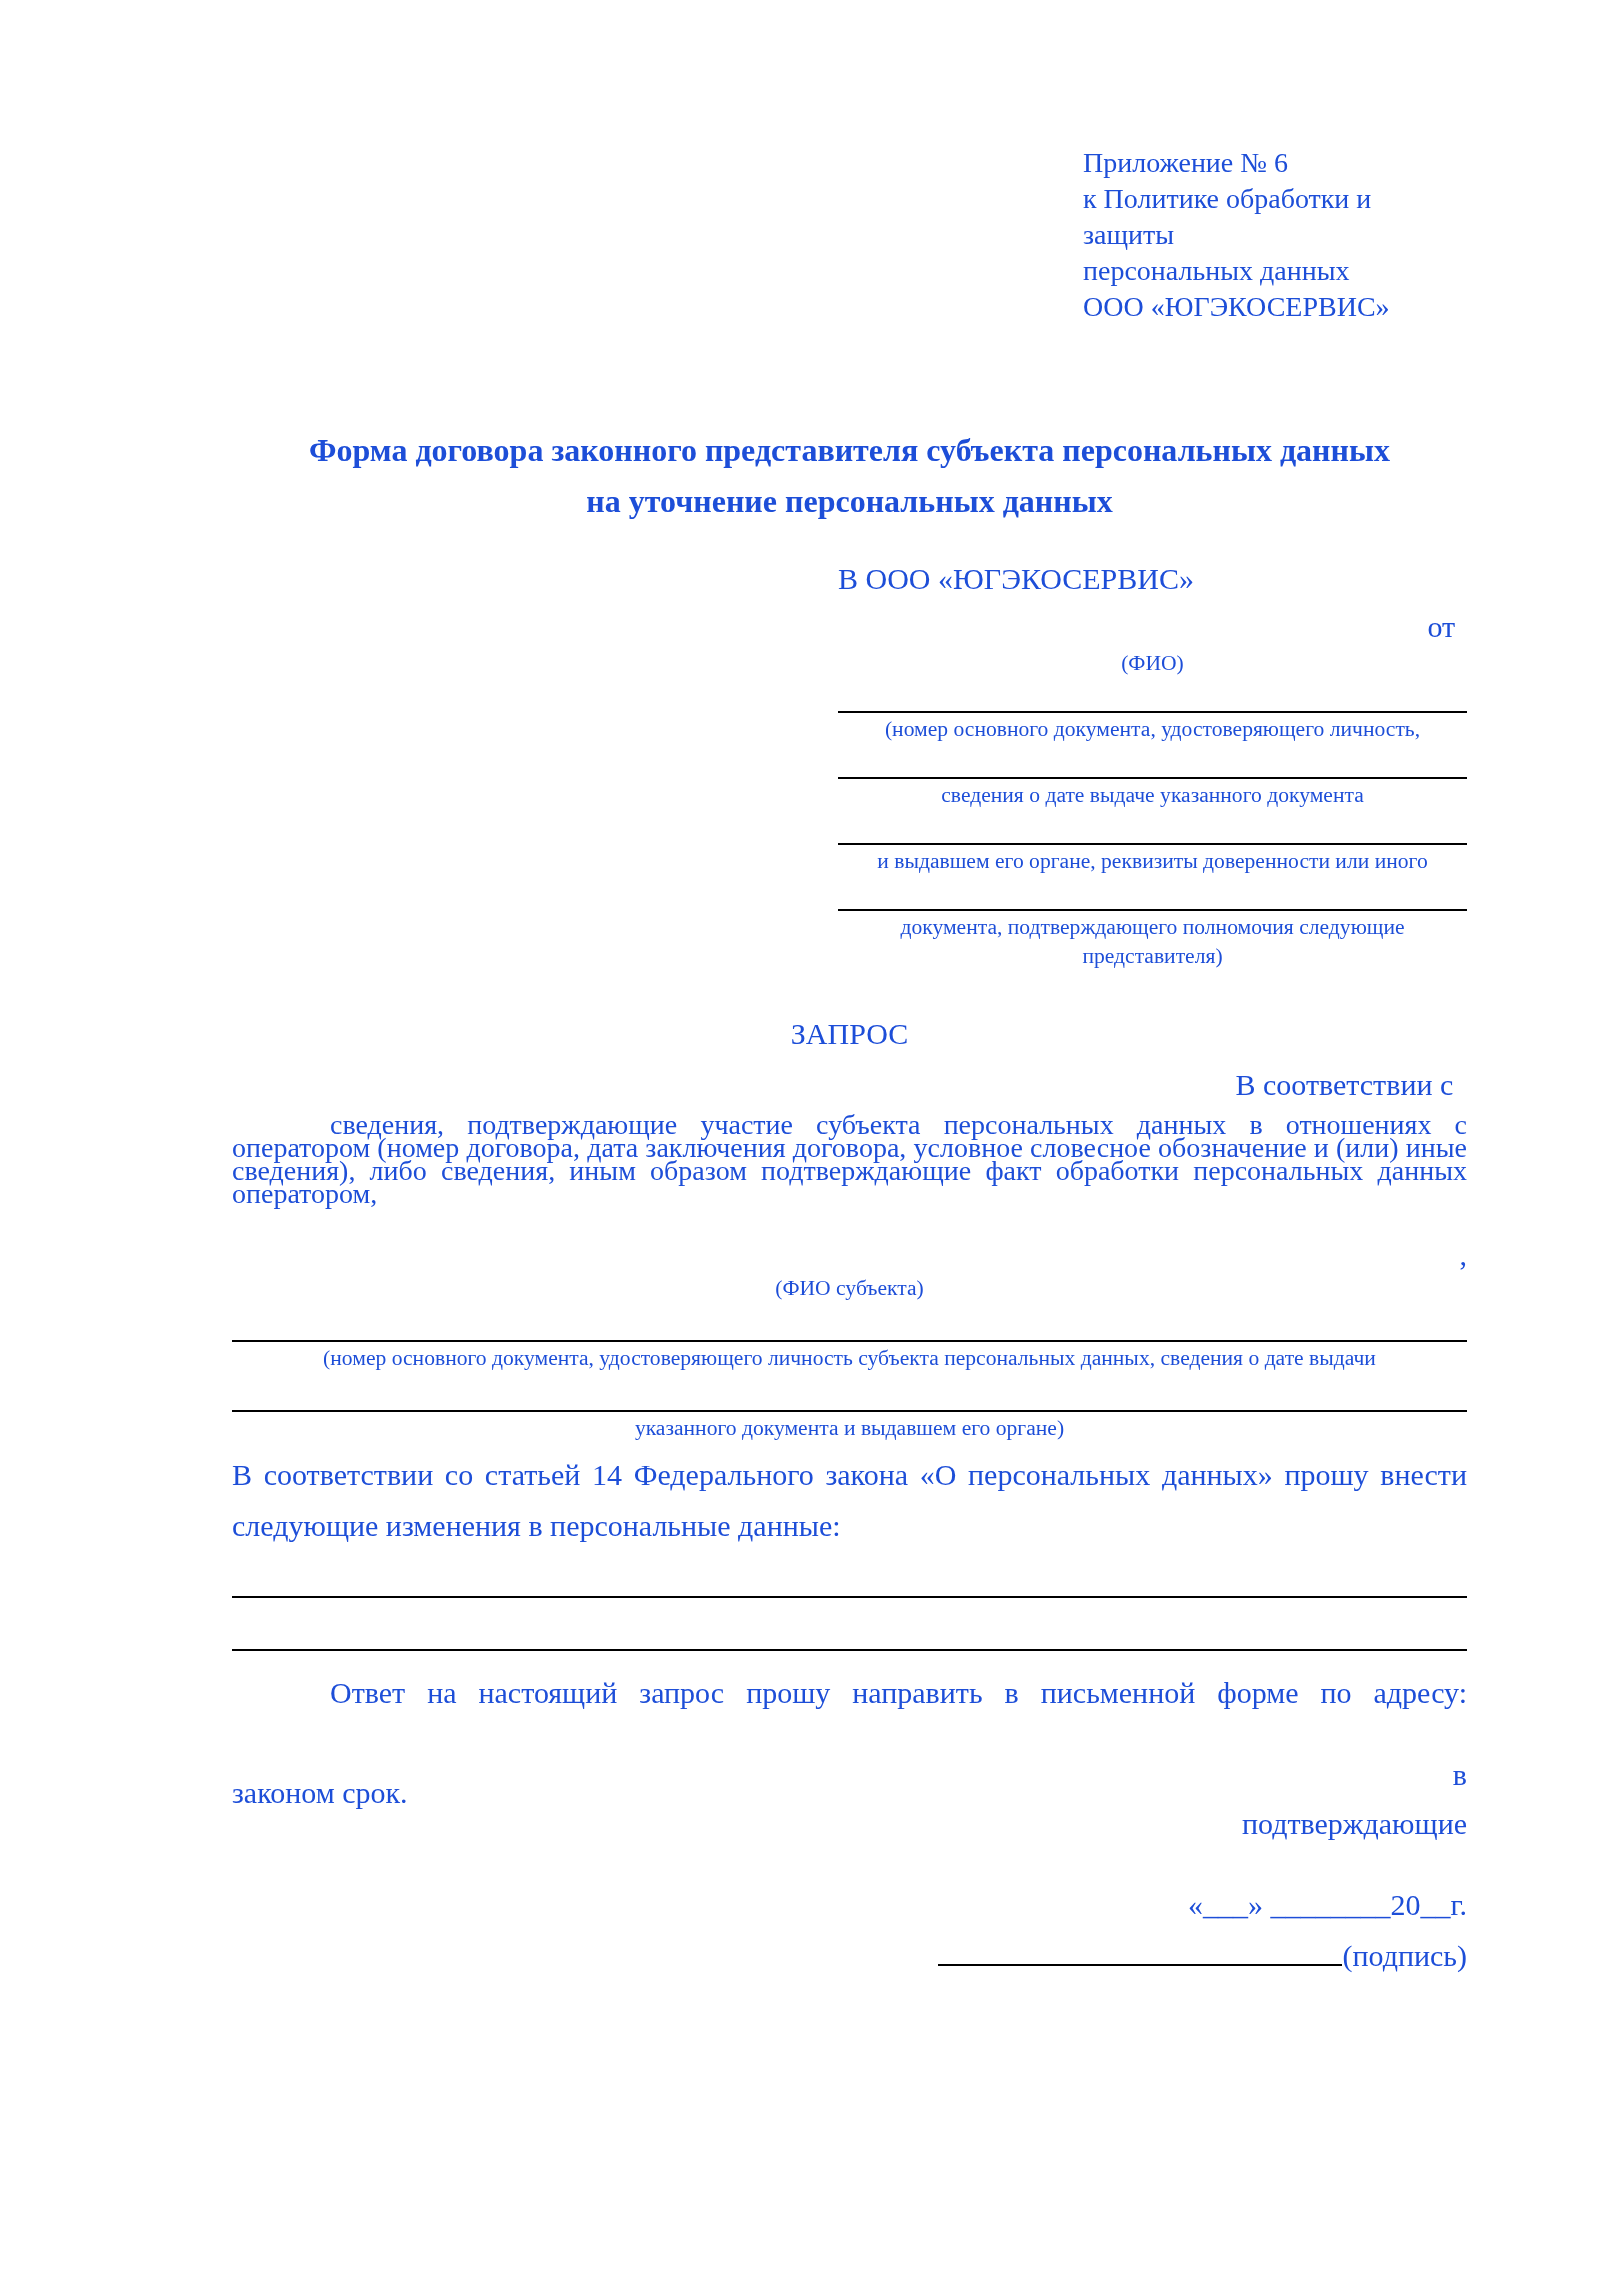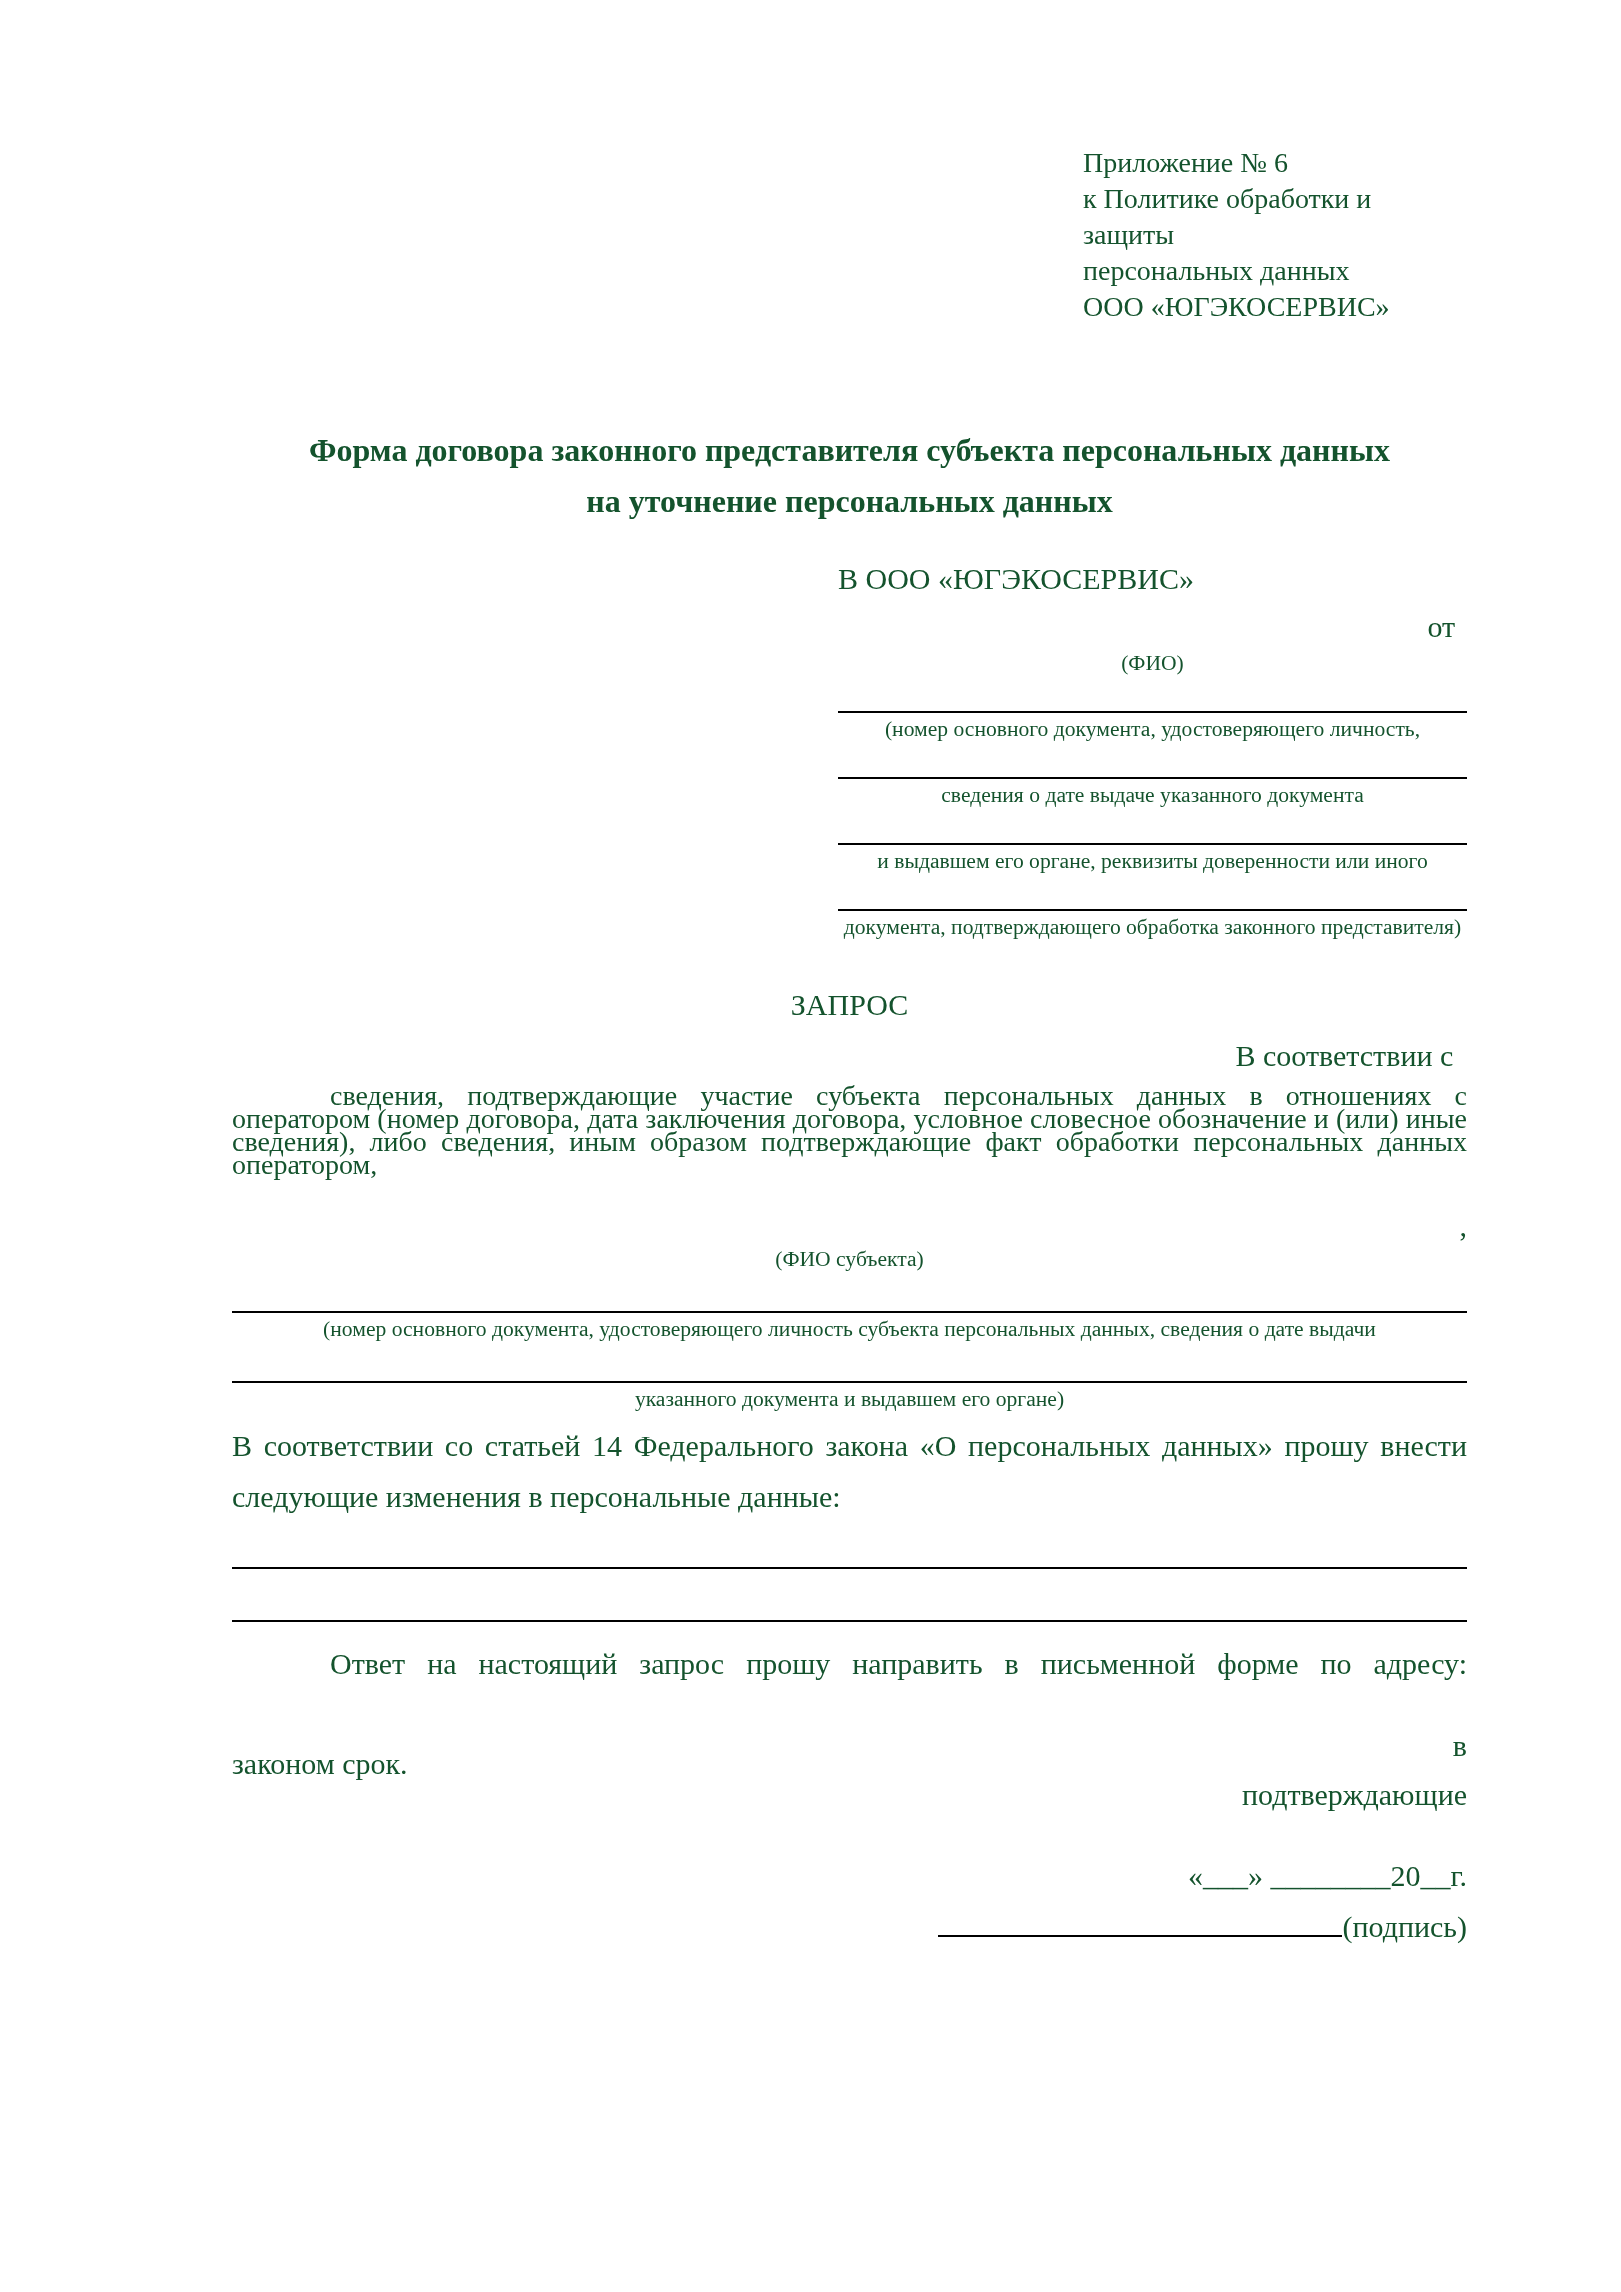--- a/index.html
+++ b/index.html
@@ -1,21 +1,21 @@
 <!DOCTYPE html>
 <html><head>
 <meta charset="utf-8">
 <style>
   * { margin:0; padding:0; box-sizing:border-box; }
   html, body { background:#808080; }
   .page {
     position:relative;
     width:1621px; height:2293px;
     margin:0 auto;
-    background:#ffffff; color:#14532d;
+    background:#ffffff; color:#1d4ed8;
     font-family:"Liberation Serif","DejaVu Serif",serif;
     font-size:30px; line-height:51px;
     padding:145px 154px 0 232px;
     overflow:hidden;
   }
   
   .appendix { margin-left:851px; font-size:28px; line-height:36px; }
   
   .doc-title { margin-top:100px; text-align:center; font-weight:bold; font-size:32px; line-height:51px; }
   
@@ -82,21 +82,21 @@
     <div class="addr-group">
       <div class="blank"></div>
       <div class="caption">сведения о дате выдаче указанного документа</div>
     </div>
     <div class="addr-group">
       <div class="blank"></div>
       <div class="caption">и выдавшем его органе, реквизиты доверенности или иного</div>
     </div>
     <div class="addr-group">
       <div class="blank"></div>
-      <div class="caption">документа, подтверждающего обработка законного представителя)</div>
+      <div class="caption">документа, подтверждающего полномочия следующие представителя)</div>
     </div>
   </div>
 
   <div class="request-heading">ЗАПРОС</div>
 
   <div class="flex-row lead-row">
     <span class="lbl">В соответствии с</span>
     <span class="ul-fill"></span>
   </div>
 

